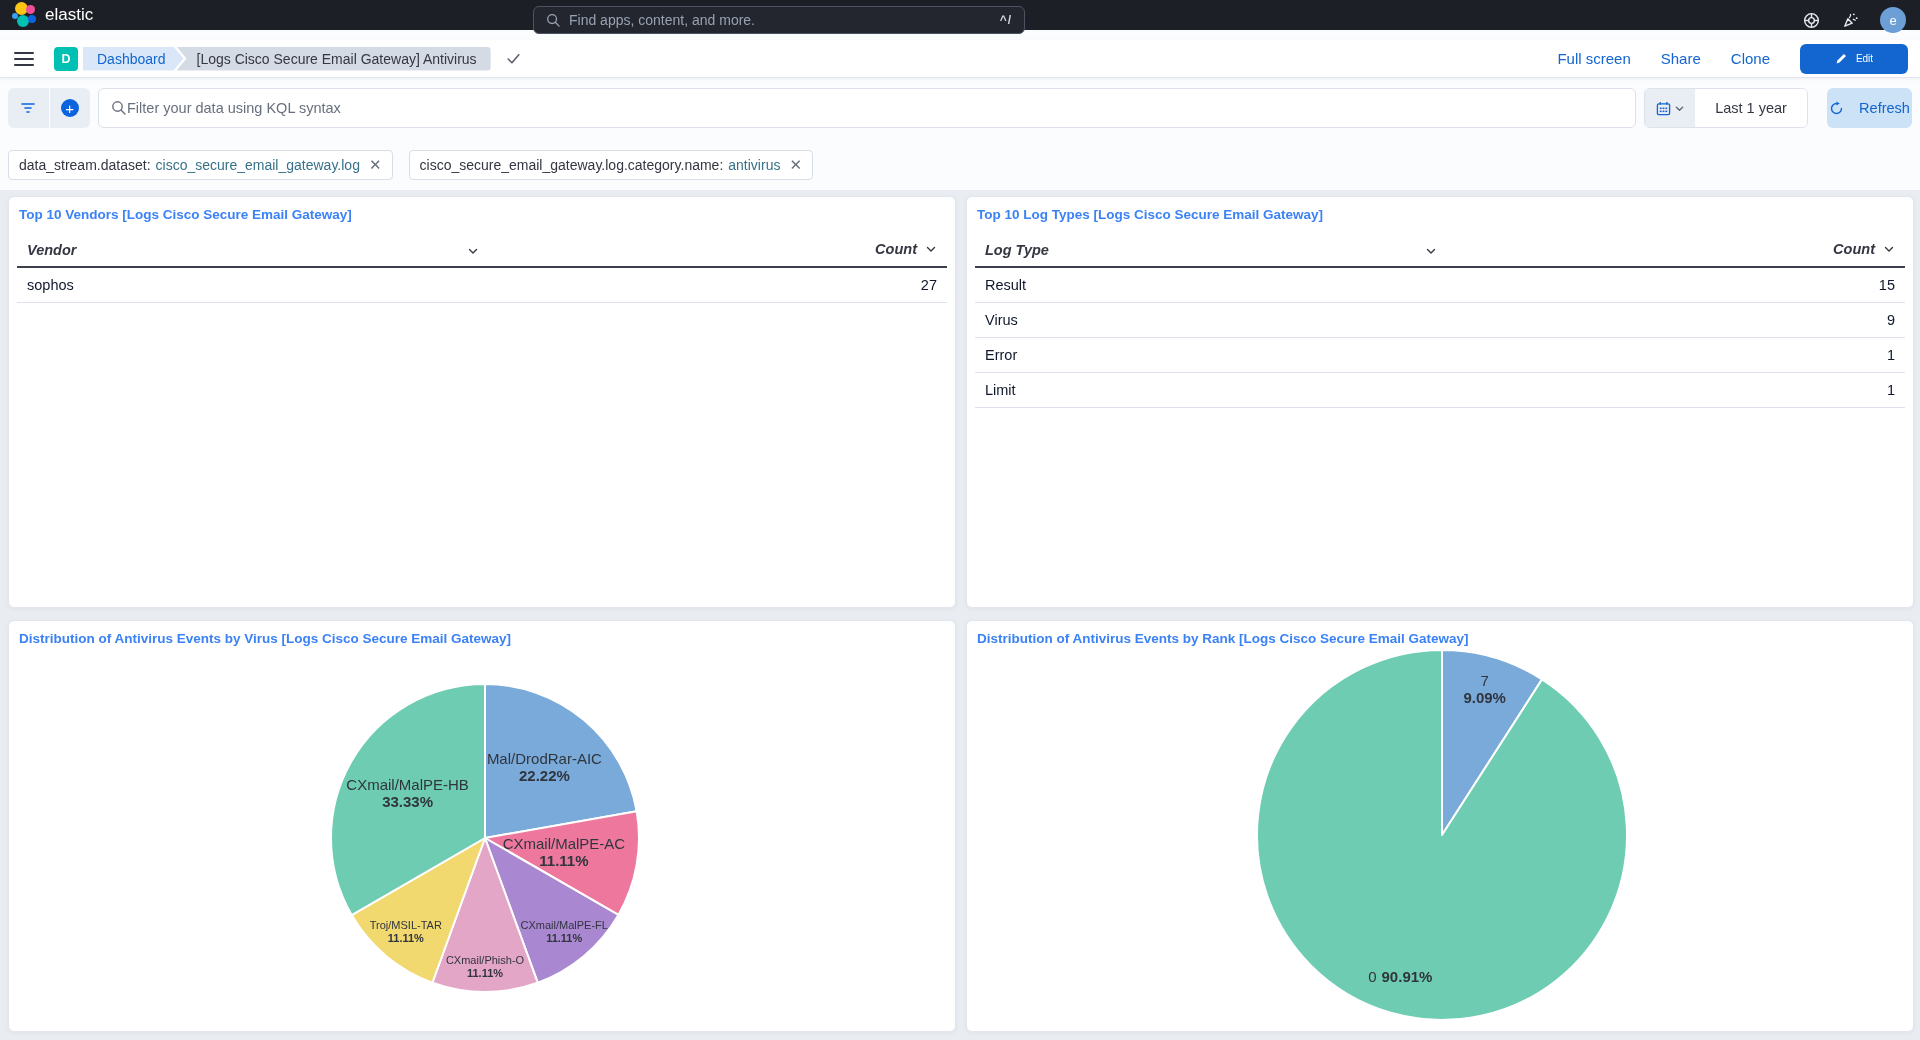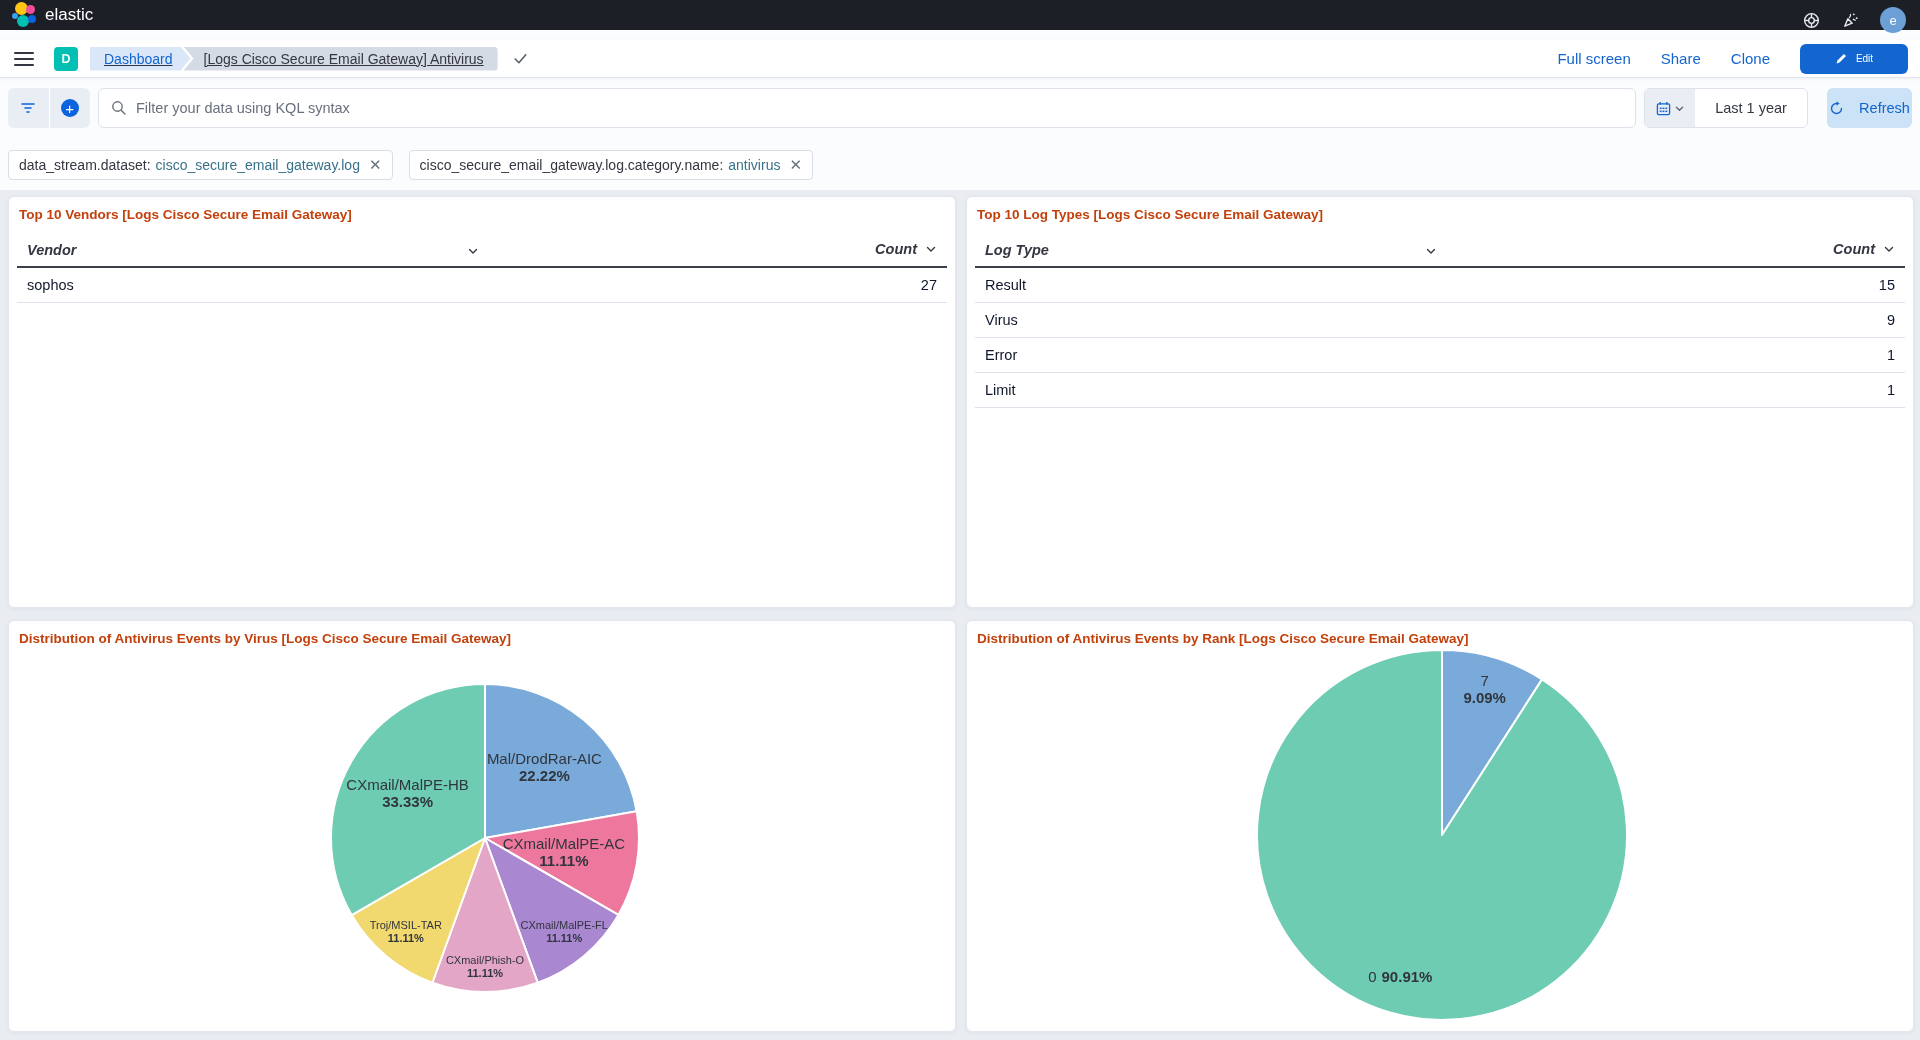--- a/index.html
+++ b/index.html
@@ -23,49 +23,49 @@
   .gs-shortcut { margin-left:auto; color:#CBD3DD; font-weight:bold; font-size:12px; letter-spacing:1px; }
   .header-right { position:absolute; right:14px; top:0; height:40px; display:flex; align-items:center; gap:20px; }
   .avatar { width:26px; height:26px; border-radius:50%; background:#6C9FD6; color:#fff; font-size:13px; display:flex; align-items:center; justify-content:center; }
   .hicon { display:flex; align-items:center; }
 
   
   .nav-bar { position:absolute; top:40px; left:0; width:1920px; height:38px; background:#fff; border-bottom:1px solid #E0E4EB; box-shadow:0 1px 3px rgba(80,90,110,.08); display:flex; align-items:center; z-index:5; }
   .menu-btn { margin-left:14px; width:20px; height:14px; display:flex; flex-direction:column; justify-content:space-between; cursor:pointer; }
   .menu-btn i { height:2px; background:#343741; border-radius:1px; }
   .app-badge { width:24px; height:24px; margin-left:20px; background:#00BFB3; border-radius:4px; color:#fff; font-weight:bold; font-size:12.5px; display:flex; align-items:center; justify-content:center; cursor:pointer; }
-  .breadcrumbs { display:flex; margin-left:12px;text-decoration:underline; }
+  .breadcrumbs { display:flex; margin-left:5px; }
   .crumb1 { height:24px; background:#D9E7F8; color:#1365CF; font-size:14px; display:flex; align-items:center; padding:0 18px 0 14px; clip-path:polygon(0 0, calc(100% - 10px) 0, 100% 50%, calc(100% - 10px) 100%, 0 100%); cursor:pointer; }
   .crumb2 { height:24px; background:#D5DBE5; color:#343741; font-size:14px; display:flex; align-items:center; padding:0 14px 0 20px; margin-left:-7px; clip-path:polygon(0 0, 100% 0, 100% 100%, 0 100%, 10px 50%); border-radius:0 4px 4px 0; }
   .nav-check { margin-left:14px; display:flex; align-items:center; }
   .nav-right { margin-left:auto; display:flex; align-items:center; margin-right:12px; }
   .nav-link { color:#1365CF; font-size:15px; margin-right:30px; cursor:pointer; }
   .edit-btn { background:#1365CF; color:#fff; height:30px; min-width:108px; border-radius:6px; border:none; font-size:10px; font-family:inherit; display:flex; align-items:center; justify-content:center; gap:8px; cursor:pointer; }
 
   
   .query-section { position:absolute; top:78px; left:0; width:1920px; height:112px; background:#FBFCFE; }
   .query-row { position:absolute; top:10px; left:8px; width:1904px; height:40px; display:flex; align-items:center; }
   .filter-group { width:82px; height:40px; background:#E9EEF5; border-radius:6px; display:flex; overflow:hidden; flex:none; }
   .fg-seg { flex:1; display:flex; align-items:center; justify-content:center; cursor:pointer; }
   .fg-seg + .fg-seg { border-left:1px solid #fff; }
   .plus-circle { width:18px; height:18px; border-radius:50%; background:#0B64DD; color:#fff; display:flex; align-items:center; justify-content:center; font-size:15px; line-height:1; }
-  .kql-input { flex:1; margin-left:8px; height:40px; background:#fff; border:1px solid #DCE1EA; border-radius:6px; display:flex; align-items:center; padding:0 12px; gap:9px; color:#69707D; font-size:14.5px; cursor:text; }
+  .kql-input { flex:1; margin-left:8px; height:40px; background:#fff; border:1px solid #DCE1EA; border-radius:6px; display:flex; align-items:center; padding:0 12px; color:#69707D; font-size:14.5px; cursor:text; }
   .datepicker { margin-left:8px; height:40px; display:flex; border:1px solid #DCE1EA; border-radius:6px; overflow:hidden; flex:none; }
   .dp-cal { width:50px; background:#E9EEF5; display:flex; align-items:center; justify-content:center; gap:3px; cursor:pointer; }
   .dp-range { width:112px; background:#fff; display:flex; align-items:center; justify-content:center; font-size:14.5px; color:#343741; cursor:pointer; }
   .refresh-btn { margin-left:19px; width:85px; height:40px; background:#CCE2F6; color:#1365CF; border:none; border-radius:6px; font-size:14.5px; font-family:inherit; display:flex; align-items:center; justify-content:center; gap:15px; cursor:pointer; flex:none; }
   .pills-row { position:absolute; top:72px; left:8px; display:flex; gap:16px; }
   .pill { height:30px; background:#fff; border:1px solid #D8DDE6; border-radius:4px; display:flex; align-items:center; padding:0 10px; font-size:14px; color:#343741; gap:5px; cursor:pointer; }
   .pill .value { color:#387289; }
   .pill .x { color:#69707D; font-size:15px; margin-left:4px; cursor:pointer; }
 
   
   .dashboard { position:absolute; top:190px; left:0; width:1920px; height:850px; background:#E9ECF1; }
   .panel { position:absolute; width:948px; height:412px; background:#fff; border:1px solid #E2E6ED; border-radius:6px; box-shadow:0 1px 4px rgba(60,70,90,.06); padding:8px; overflow:hidden; }
-  .panel-title { font-size:13.5px; font-weight:bold; color:#c2410c; padding:2px 2px 0 2px; cursor:pointer; display:inline-block; }
+  .panel-title { font-size:13.5px; font-weight:bold; color:#3b82f6; padding:2px 2px 0 2px; cursor:pointer; display:inline-block; }
   #panel-vendors  { left:8px;   top:6px; }
   #panel-logtypes { left:966px; top:6px; }
   #panel-virus    { left:8px;   top:430px; }
   #panel-rank     { left:966px; top:430px; }
 
   table.lens-table { width:100%; border-collapse:collapse; margin-top:10px; }
   .lens-table th { font-size:14.5px; font-weight:bold; color:#343741; text-align:left; height:34px; border-bottom:2px solid #3A3F4A; padding:0 10px; position:relative; cursor:pointer;font-style:italic; }
   .lens-table th.num { text-align:right; }
   .lens-table td { font-size:14.5px; color:#0f172a; height:35px; border-bottom:1px solid #DDE2EA; padding:0 10px; }
   .lens-table td.num { text-align:right; }
@@ -81,20 +81,30 @@
 <div class="top-header">
   <div class="logo">
     <span class="logo-mark">
       <span class="lm-yellow"></span>
         <span class="lm-pink"></span>
         <span class="lm-lblue"></span>
         <span class="lm-teal"></span>
         <span class="lm-blue"></span>
     </span>
     <span class="logo-text">elastic</span>
+  </div>
+  <div class="global-search">
+    <span style="display:flex">
+      <svg width="15" height="15" viewBox="0 0 16 16">
+          <circle cx="6.5" cy="6.5" r="4.7" fill="none" stroke="#98A2B3" stroke-width="1.4"></circle>
+          <line x1="10.2" y1="10.2" x2="14" y2="14" stroke="#98A2B3" stroke-width="1.4" stroke-linecap="round"></line>
+        </svg>
+    </span>
+    <span>Find apps, content, and more.</span>
+    <span class="gs-shortcut">^/</span>
   </div>
   <div class="header-right">
     <span class="hicon">
       <svg width="19" height="19" viewBox="0 0 20 20">
           <circle cx="10" cy="10" r="7.2" fill="none" stroke="#E6EAF0" stroke-width="1.5"></circle>
           <circle cx="10" cy="10" r="3" fill="none" stroke="#E6EAF0" stroke-width="1.5"></circle>
           <g stroke="#E6EAF0" stroke-width="1.5">
             <line x1="10" y1="2.8" x2="10" y2="7"></line>
             <line x1="10" y1="13" x2="10" y2="17.2"></line>
             <line x1="2.8" y1="10" x2="7" y2="10"></line>

